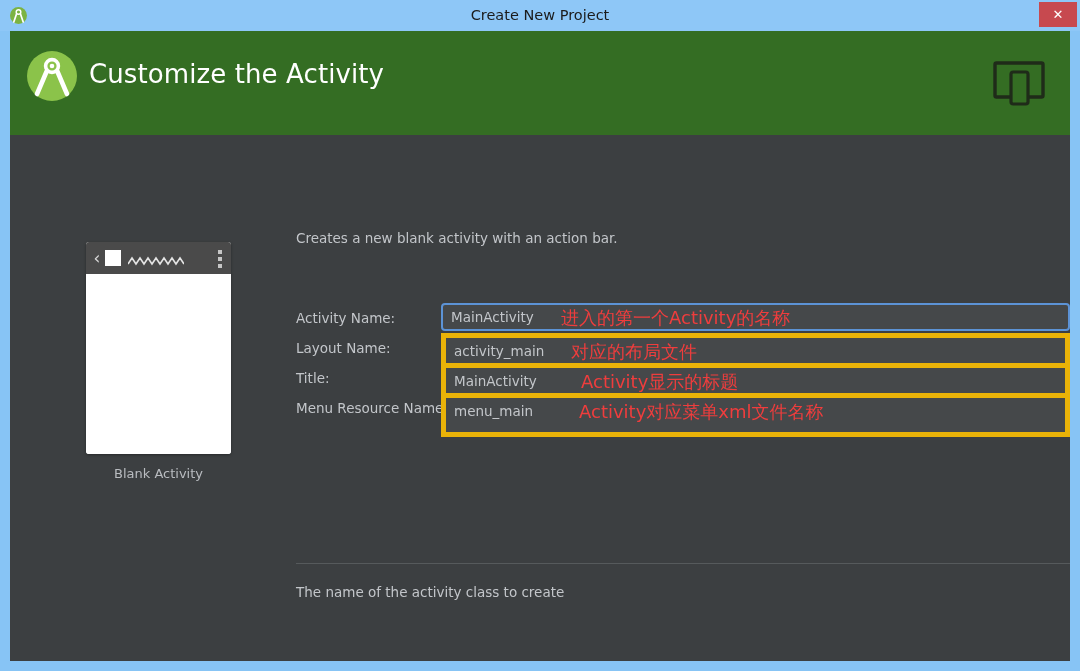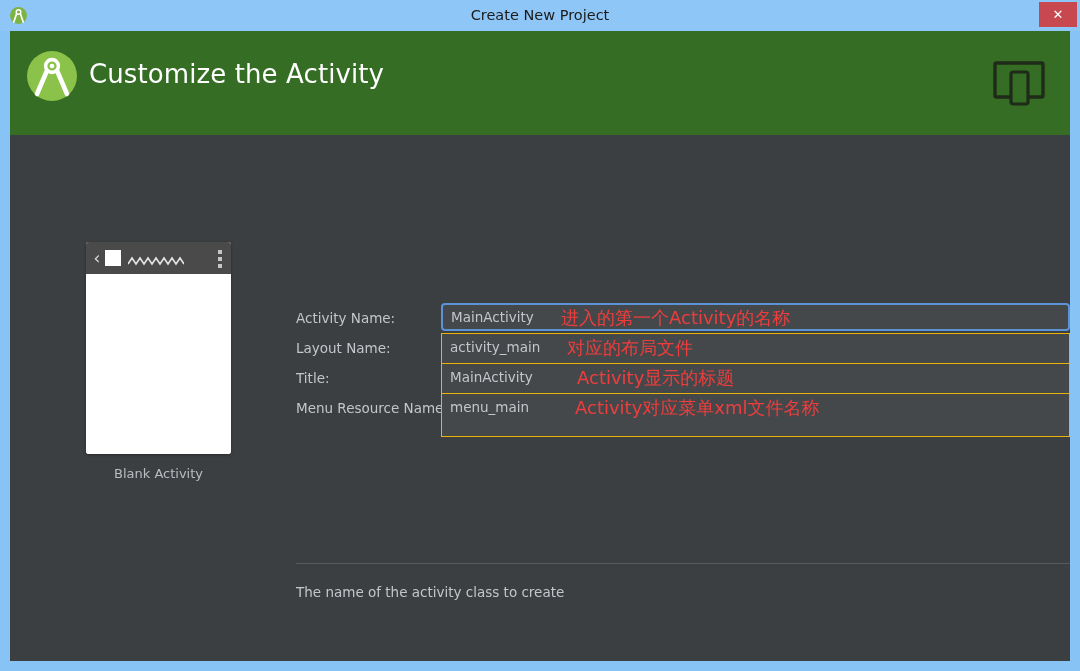--- a/index.html
+++ b/index.html
@@ -205,21 +205,21 @@
     color: #c3c6ca;
     white-space: nowrap;
   }
   .form-field {
     position: absolute;
     left: 145px; top: 0;
     width: 629px;
     height: 44px;
     box-sizing: border-box;
     background: #45484a;
-    border: 1px solid #eab308;
+    border: 5px solid #eab308;
   }
   .form-field.focused {
     background: #45484a;
     border: 2px solid #5c93d6;
     border-radius: 4px;
     height: 28px;
   }
   .field-value {
     position: absolute;
     left: 8px; top: 0;
@@ -356,20 +356,21 @@
               <i></i>
                 <i></i>
                 <i></i>
             </span>
           </div>
           <div id="preview-body"></div>
         </div>
         <div id="preview-caption">Blank Activity</div>
       </div>
 
+      <div id="description">Creates a new blank activity with an action bar.</div>
 
       <div id="form">
           <div class="form-row">
             <div class="form-label">Activity Name:</div>
             <div class="form-field focused">
               <span class="field-value">MainActivity</span>
               <span class="field-note" style="left: 118px;">进入的第一个Activity的名称</span>
             </div>
           </div>
           <div class="form-row">

